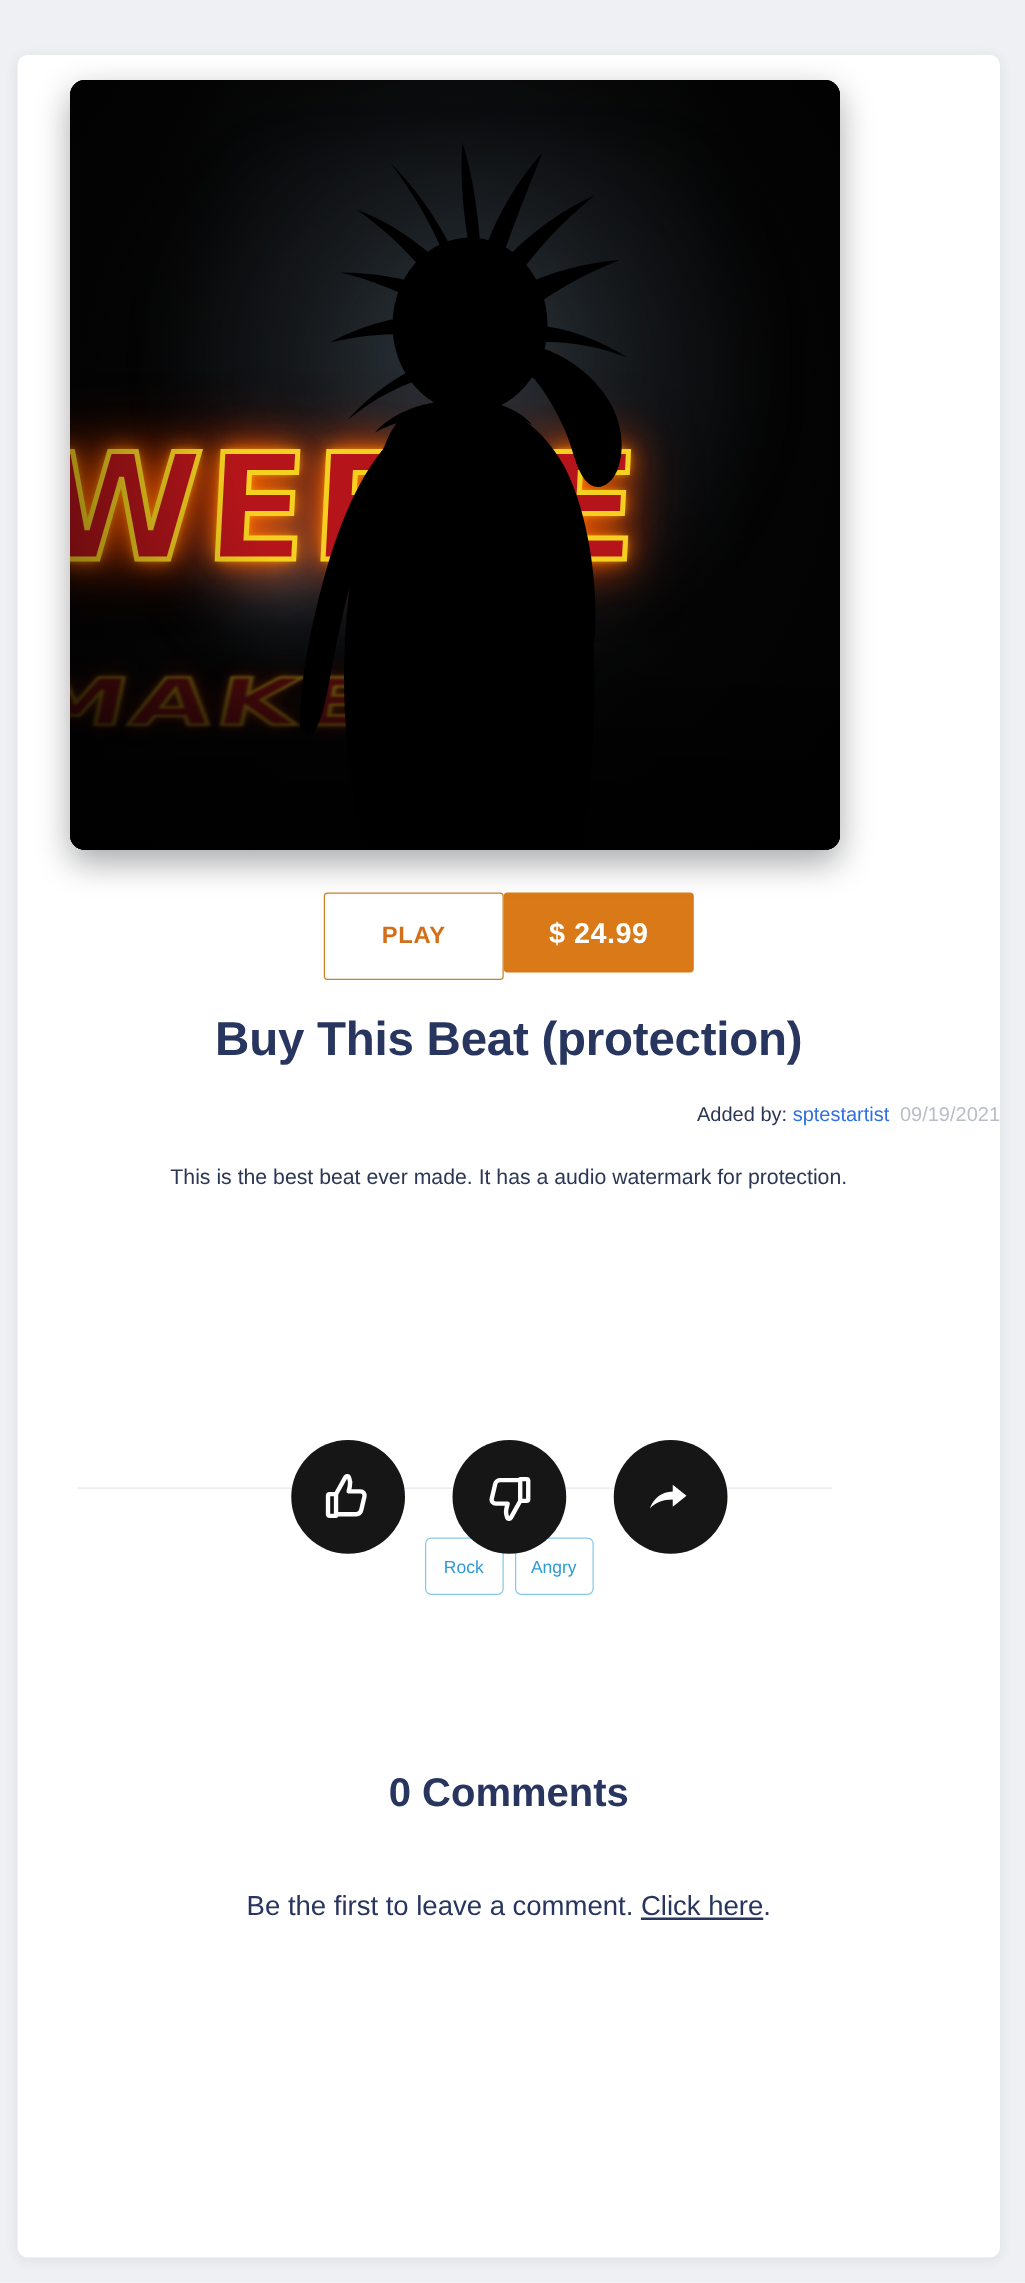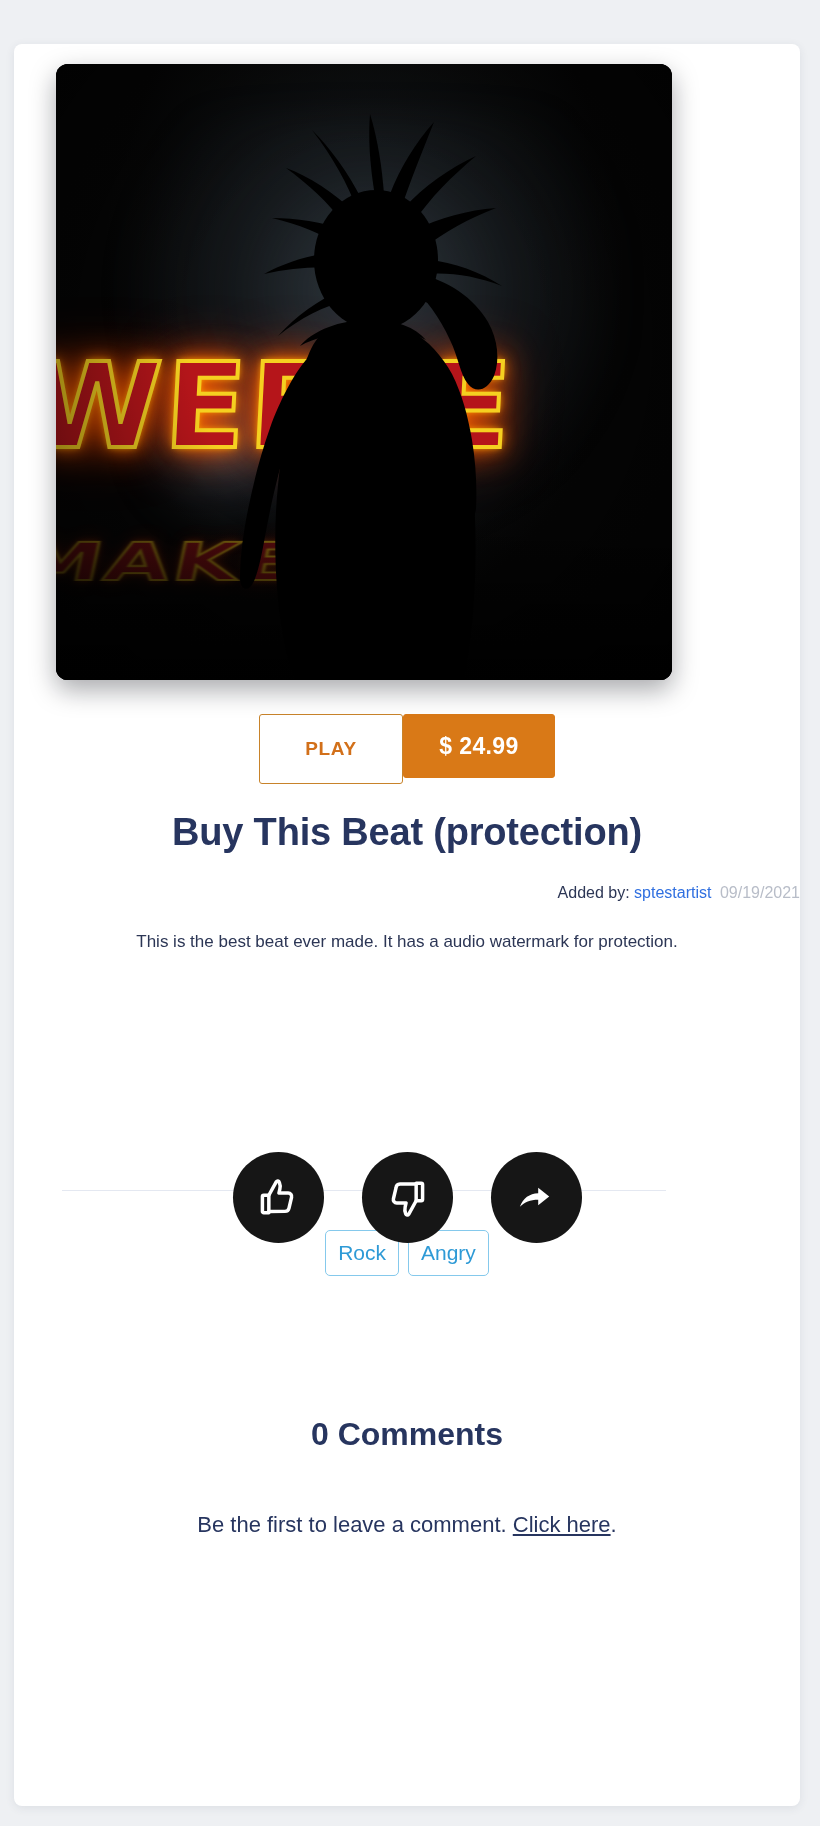--- a/index.html
+++ b/index.html
@@ -203,21 +203,21 @@
     gap: 9px;
   }
   .tag {
     min-width: 63px;
     height: 46px;
     padding: 0 12px;
     border: 1px solid #85c9ec;
     border-radius: 5px;
     background: #fff;
     color: #2e9ad6;
-    font-size: 21px;
+    font-size: 14px;
     font-weight: 400;
     display: flex; align-items: center; justify-content: center;
     cursor: pointer;
   }
 
   
   .circles {
     position: absolute;
     left: 0; right: 0;
     top: 1108px;

